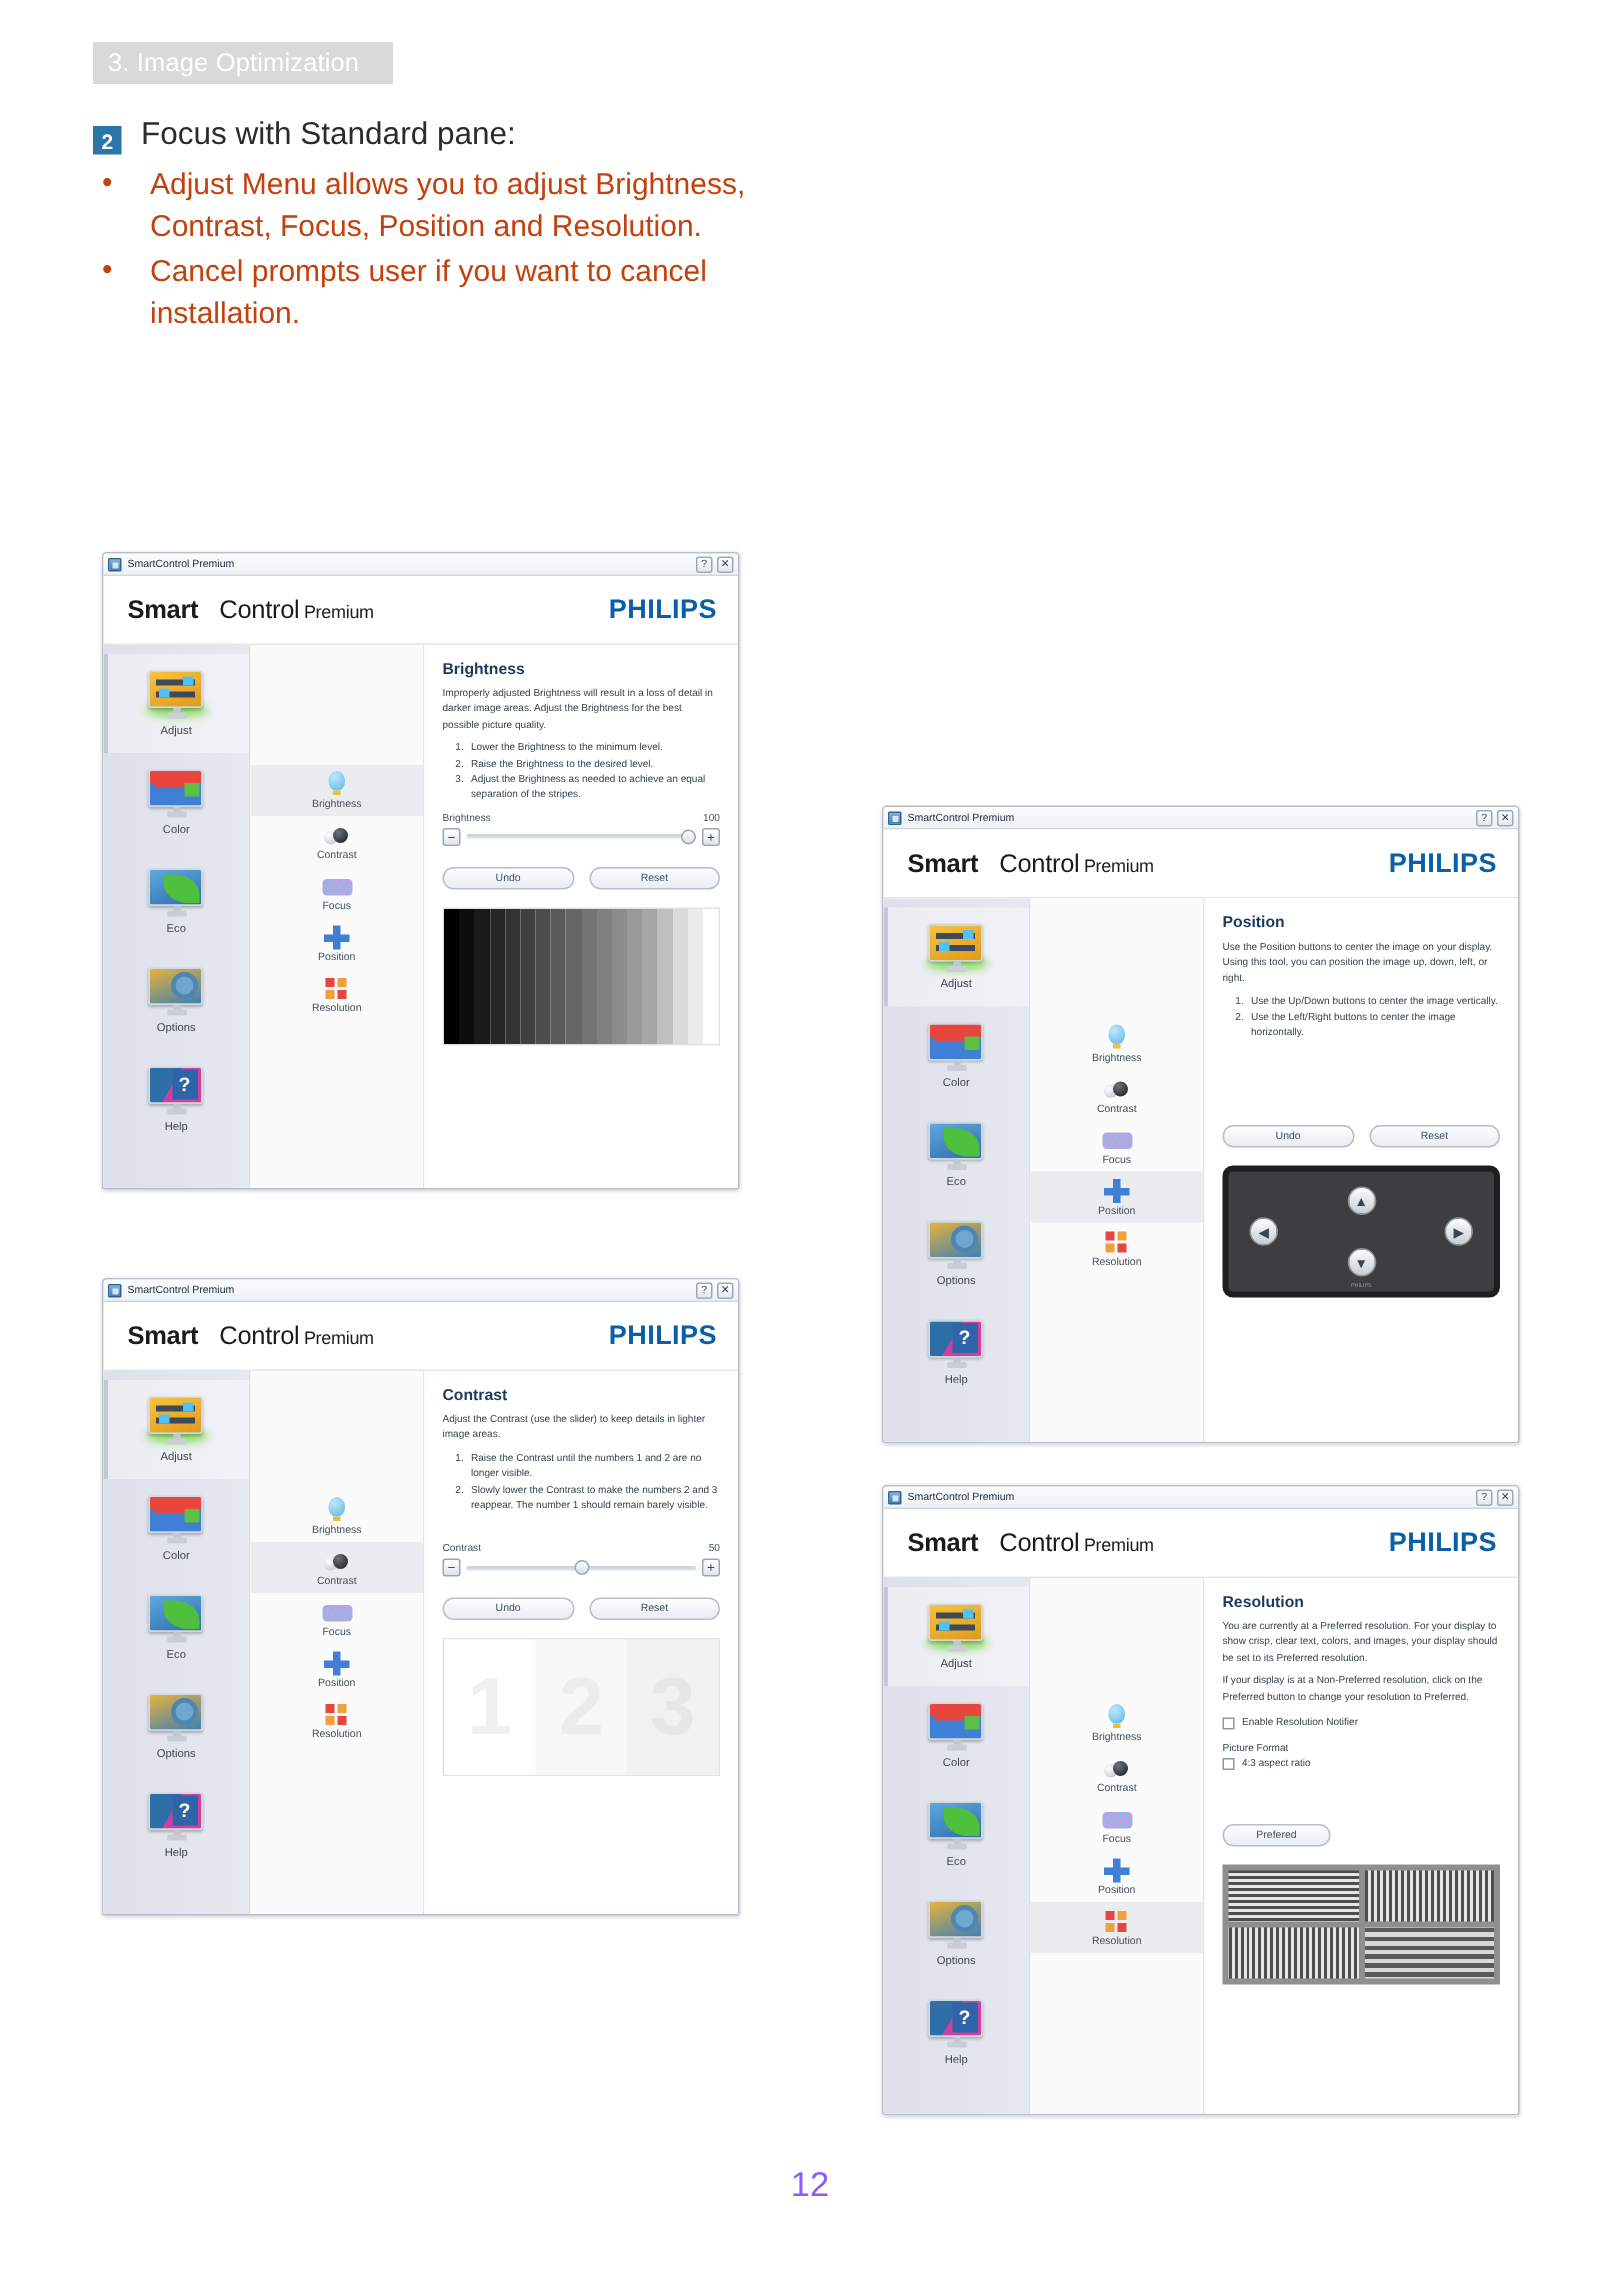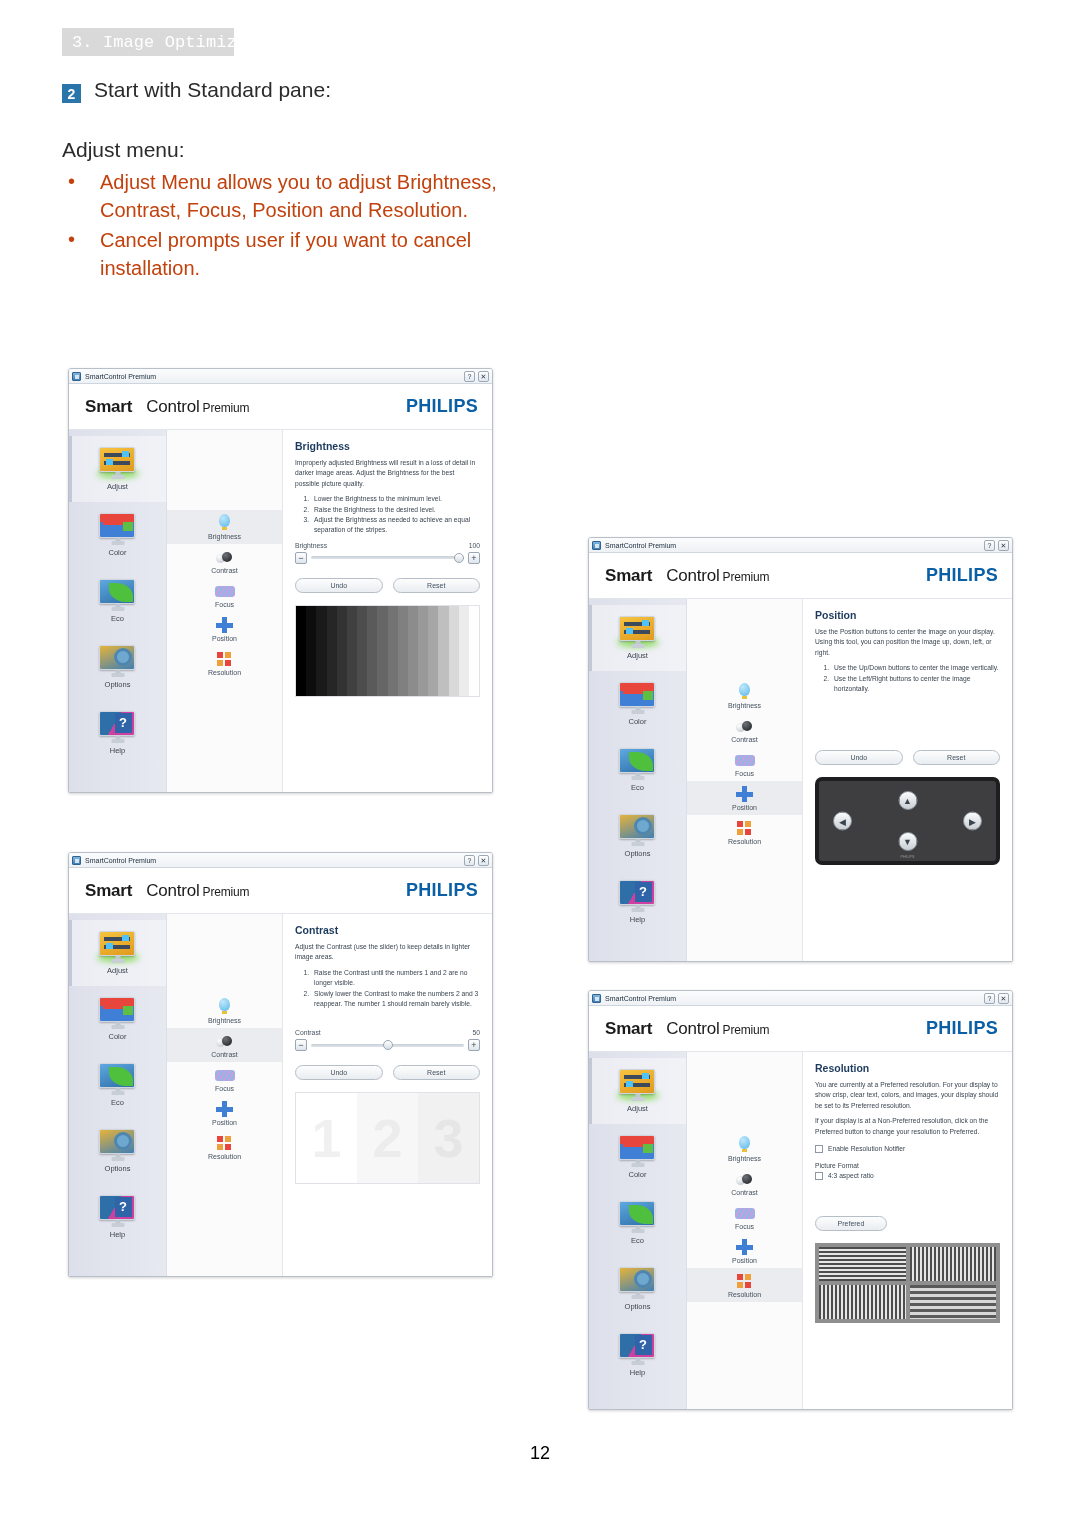--- a/index.html
+++ b/index.html
@@ -11,42 +11,41 @@
     font-family: "Liberation Sans", sans-serif;
     position: relative;
     overflow: hidden;
   }
 
   
   .page-header-band {
     position: absolute;
     left: 62px;
     top: 28px;
-    width: 172px;
+    width: 200px;
     height: 28px;
     background: #d9d9d9;
     display: flex;
     align-items: center;
     padding-left: 10px;
-    font-family: Liberation Mono, monospace;
   }
   .page-header-band span {
     color: #ffffff;
     font-size: 17px;
     letter-spacing: .1px;
     white-space: nowrap;
   }
 
   .page-number {
     position: absolute;
     left: 0; right: 0;
     top: 1443px;
     text-align: center;
-    font-size: 18px;
-    color: #000000;
+    font-size: 23px;
+    color: #8b5cf6;
   }
 
   
   .intro { position: absolute; left: 62px; top: 78px; width: 470px; color: #2b2b2b; }
 
   .step-line { display: flex; align-items: flex-start; gap: 13px; }
   .step-badge {
     background: #2a75a9; color: #fff; font-size: 14px; font-weight: bold;
     width: 19px; height: 19px; display: flex; align-items: center;
     justify-content: center; margin-top: 6px; flex: none;
@@ -273,23 +272,22 @@
 </head>
 <body>
 
 <div class="page-header-band">
   <span>3. Image Optimization</span>
 </div>
 
 <div class="intro">
   <div class="step-line">
     <div class="step-badge">2</div>
-    <div class="step-title">Start with Standard pane:</div>
-  </div>
-  <div class="section-title">Adjust menu:</div>
+    <div class="step-title">Focus with Standard pane:</div>
+  </div>
   <ul class="bullets">
     <li>Adjust Menu allows you to adjust Brightness, Contrast, Focus, Position and Resolution.</li>
     <li>Cancel prompts user if you want to cancel installation.</li>
   </ul>
 </div>
 
 <div class="page-number">12</div>
 
 <div class="sc-window" style="left:68px; top:368px; width:425px; height:425px;">
   <div class="sc-titlebar">

